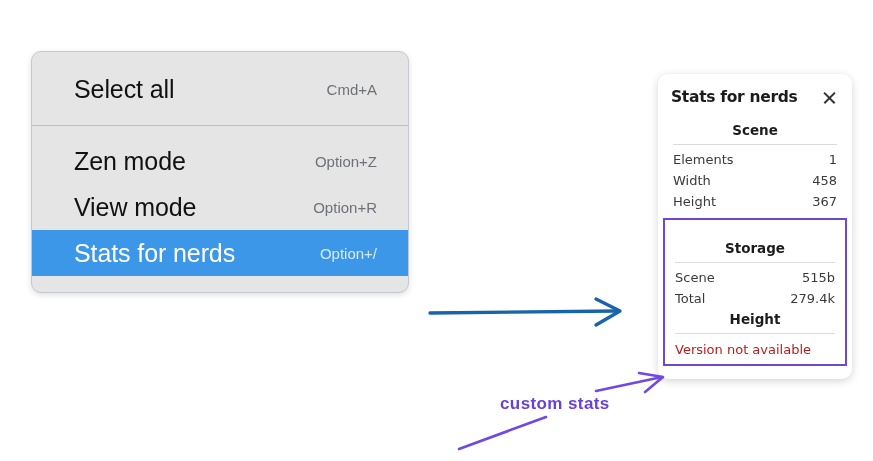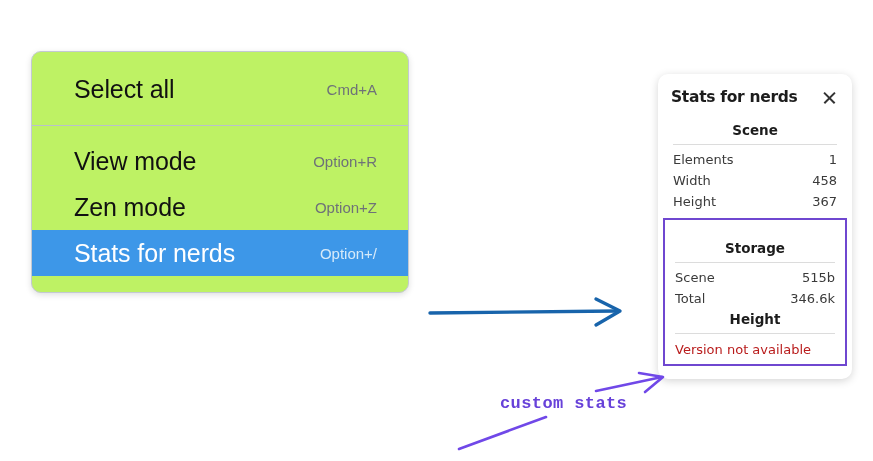--- a/index.html
+++ b/index.html
@@ -15,21 +15,21 @@
     font-family: "Liberation Sans", sans-serif;
     -webkit-font-smoothing: antialiased;
   }
 
   
   #context-menu {
     position: absolute;
     left: 31px;
     top: 51px;
     width: 376px;
-    background: #bef264;
+    background: #e5e5e5;
     border: 1px solid #c3c9d2;
     border-radius: 10px;
     box-shadow: 0 2px 6px rgba(0,0,0,0.13);
     overflow: hidden;
   }
   .menu-group { padding: 6px 0; }
   .menu-group + .menu-group { border-top: 1px solid #b9c0cb; }
   .menu-group-top { padding: 14px 0 13px 0; }
   .menu-group-bottom { padding: 12px 0 16px 0; }
 
@@ -149,21 +149,21 @@
   #annotations {
     position: absolute;
     left: 0; top: 0;
     width: 873px; height: 461px;
     pointer-events: none;
   }
   #custom-stats-label {
     position: absolute;
     left: 500px;
     top: 394px;
-    font-family: Liberation Mono, monospace;
+    font-family: Liberation Sans, sans-serif;
     font-size: 17px;
     font-weight: bold;
     color: #6741d9;
     letter-spacing: 0.4px;
     white-space: nowrap;
   }
 </style>
 </head>
 <body>
 
@@ -171,26 +171,26 @@
 
   <div class="menu-group menu-group-top">
     <div class="menu-item">
       <span class="menu-label">Select all</span>
       <span class="menu-shortcut">Cmd+A</span>
     </div>
   </div>
 
   <div class="menu-group menu-group-bottom">
     <div class="menu-item">
+      <span class="menu-label">Zen mode</span>
+      <span class="menu-shortcut">Option+Z</span>
+    </div>
+    <div class="menu-item">
       <span class="menu-label">View mode</span>
       <span class="menu-shortcut">Option+R</span>
-    </div>
-    <div class="menu-item">
-      <span class="menu-label">Zen mode</span>
-      <span class="menu-shortcut">Option+Z</span>
     </div>
     <div class="menu-item selected">
       <span class="menu-label">Stats for nerds</span>
       <span class="menu-shortcut">Option+/</span>
     </div>
   </div>
 
 </div>
 
 <div id="stats-panel">
@@ -221,21 +221,21 @@
 
     <div>
       <div class="section-title">Storage</div>
       <div class="section-rule"></div>
       <div class="stat-row">
         <span class="stat-key">Scene</span>
         <span class="stat-val">515b</span>
       </div>
       <div class="stat-row">
         <span class="stat-key">Total</span>
-        <span class="stat-val">346.6k</span>
+        <span class="stat-val">279.4k</span>
       </div>
     </div>
 
     <div>
       <div class="section-title">Height</div>
       <div class="section-rule"></div>
       <div class="version-text">Version not available</div>
     </div>
 
   </div>

